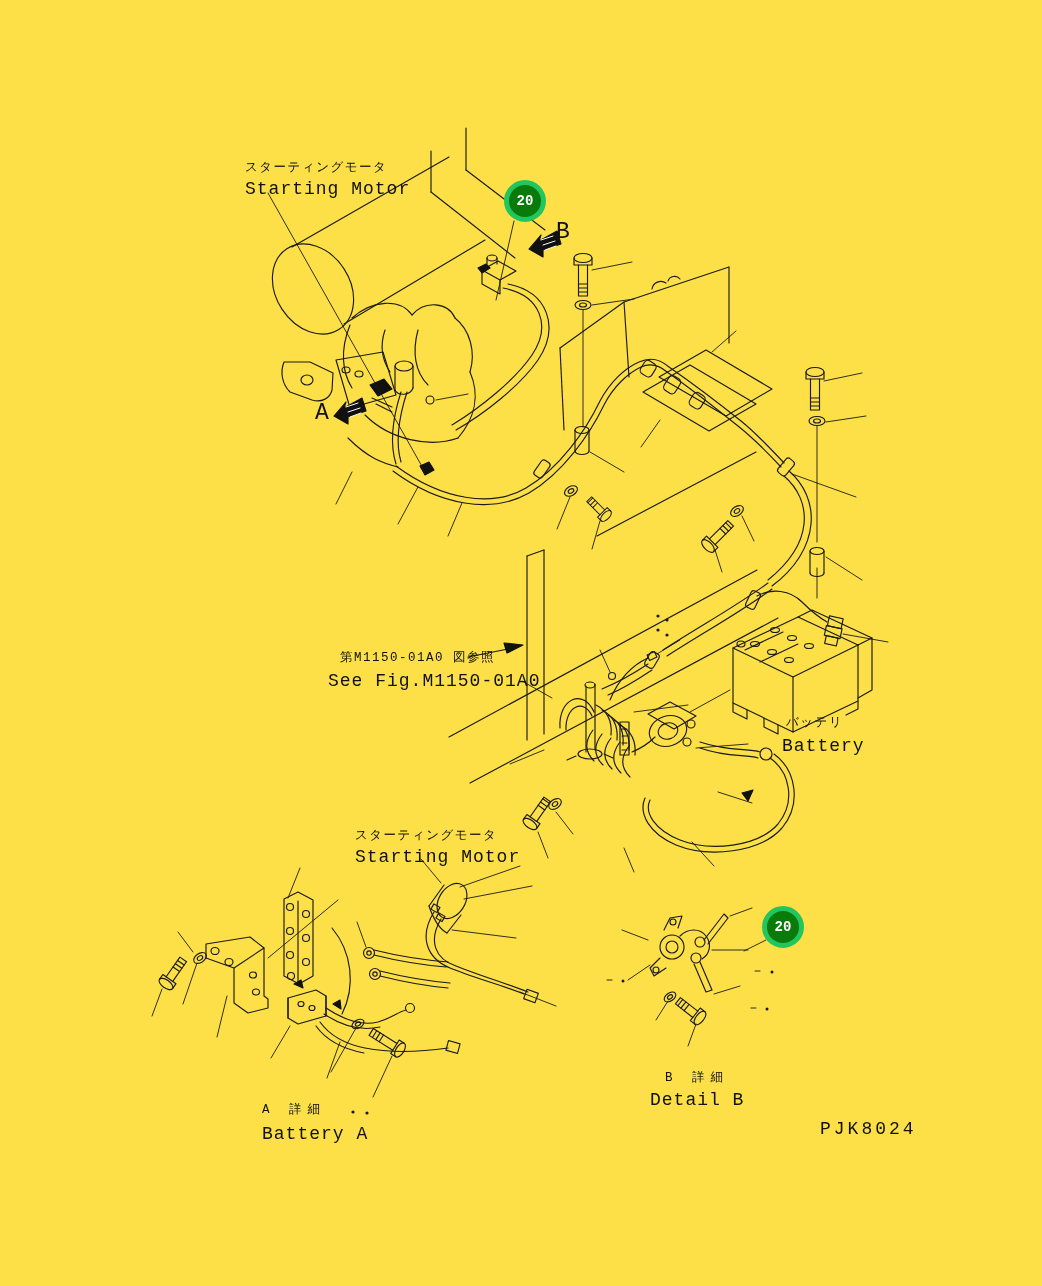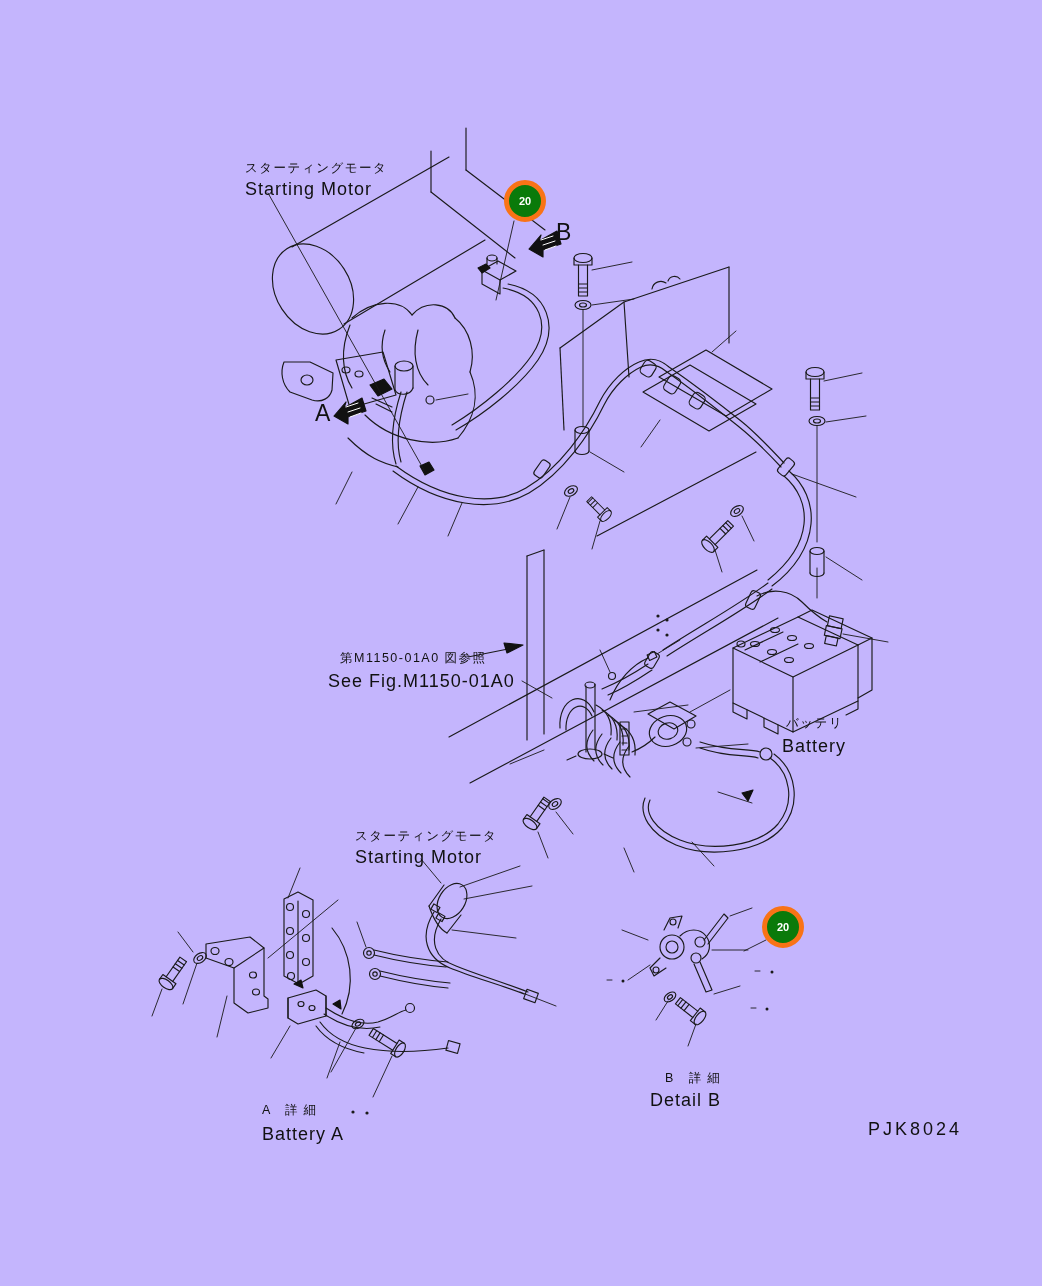--- a/index.html
+++ b/index.html
@@ -1,32 +1,32 @@
 <!DOCTYPE html>
 <html><head>
 <meta charset="utf-8">
 <style>
   html,body{margin:0;padding:0;background:#fff;}
-  .stage{position:relative;width:1042px;height:1286px;background:#c4b5fd;overflow:hidden;
-         font-family:Liberation Sans, sans-serif;color:#111;}
+  .stage{position:relative;width:1042px;height:1286px;background:#fde047;overflow:hidden;
+         font-family:Liberation Mono, monospace;color:#111;}
   .stage svg{position:absolute;left:0;top:0;}
   svg path,svg ellipse,svg circle,svg rect,svg polygon{fill:none;stroke:#1a1a1a;stroke-width:1.15;
         stroke-linecap:round;stroke-linejoin:round;}
   svg .thin{stroke-width:0.9;}
   svg .blk{fill:#111;stroke:#111;}
   svg .whthatch{stroke:#fff;stroke-width:1;}
   svg .dot{fill:#1a1a1a;stroke:none;}
   .lbl{position:absolute;white-space:pre;font-size:18px;letter-spacing:1px;line-height:1;}
   .lbl.jp{font-size:12.5px;letter-spacing:1.5px;}
   .lbl.wide{letter-spacing:6px;}
-  .lbl.code{letter-spacing:3px;margin-left:48px;}
+  .lbl.code{letter-spacing:3px;}
   .viewletter{position:absolute;font-size:23px;letter-spacing:0;line-height:1;}
-  .badge{position:absolute;width:32px;height:32px;border-radius:50%;border:5px solid #f97316;
+  .badge{position:absolute;width:32px;height:32px;border-radius:50%;border:5px solid #22c55e;
          display:flex;align-items:center;justify-content:center;
-         color:#fff;font-size:11px;font-weight:bold;letter-spacing:0;}
+         color:#fff;font-size:14px;font-weight:bold;letter-spacing:0;}
 </style>
 </head>
 <body>
 
 <div class="stage">
 
 <svg width="1042" height="1286" viewBox="0 0 1042 1286">
 
   <g>
 

